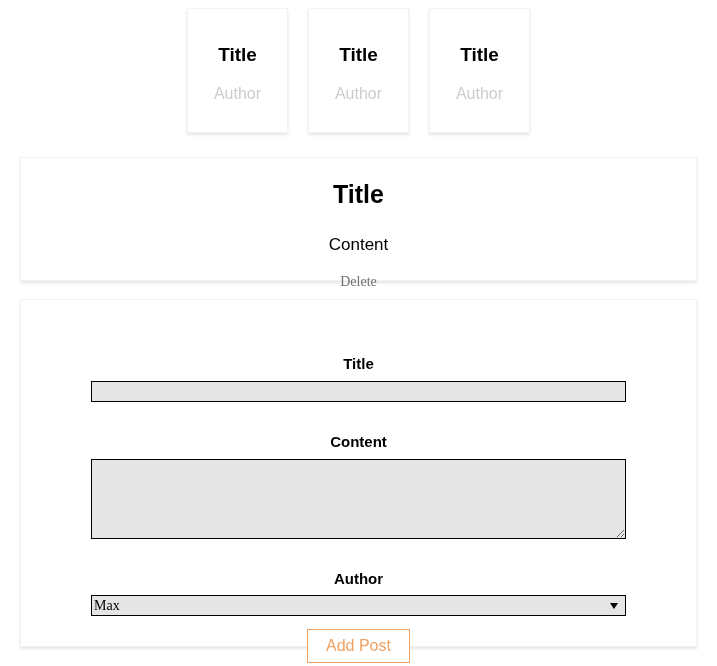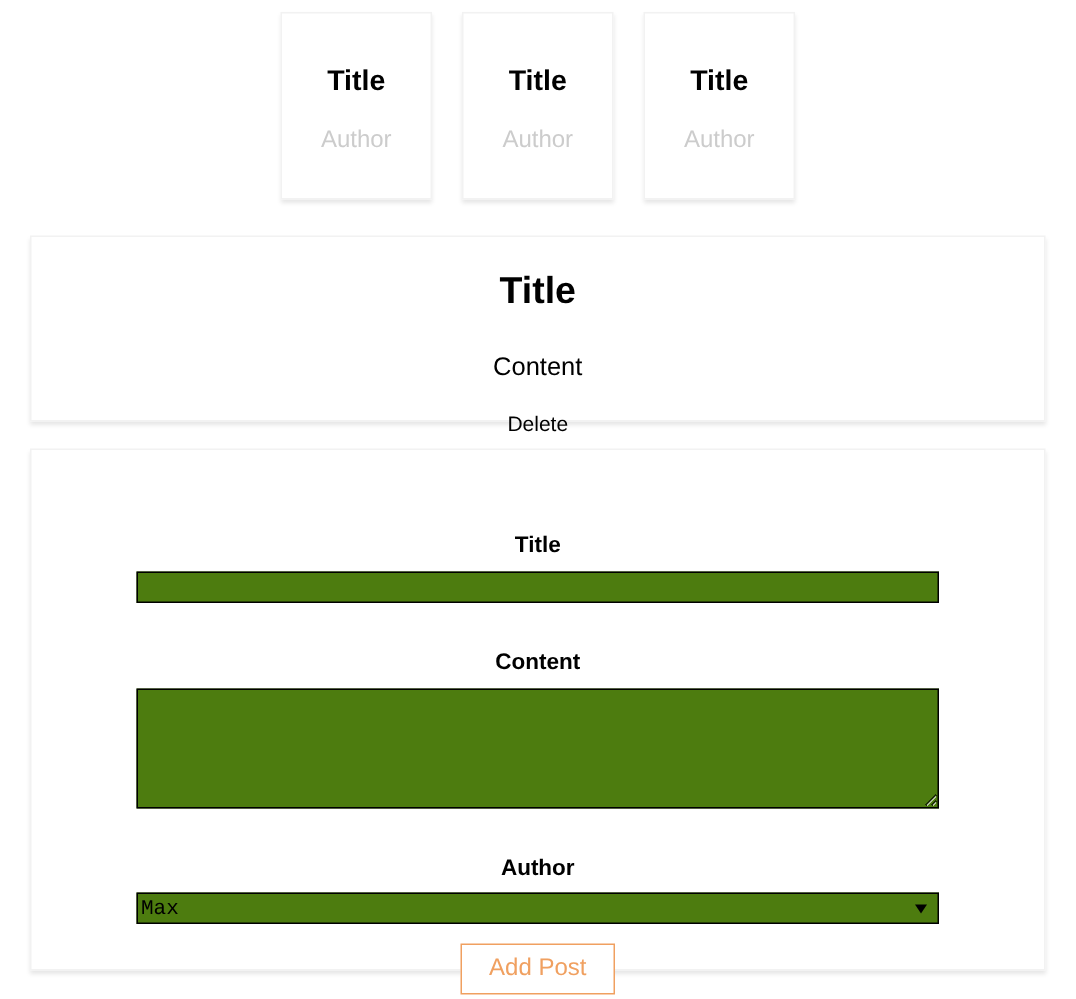--- a/index.html
+++ b/index.html
@@ -77,27 +77,27 @@
     color: #000000;
   }
   .post-content {
     font-size: 17px;
     margin: 29px 0 0 0;
     line-height: 1;
     color: #000000;
   }
   .post-delete {
     font-size: 14px;
-    color: #000000;
+    color: #737373;
     margin: 22px 0 0 0;
     line-height: 1;
     background: none;
     border: none;
     padding: 0;
-    font-family: Liberation Sans, sans-serif;
+    font-family: Liberation Serif, serif;
     cursor: pointer;
   }
 
   
   .form-card {
     margin-top: 18px;
     height: 348px;
     padding-top: 22px;
     box-sizing: border-box;
   }
@@ -122,22 +122,22 @@
   .lbl-author  { margin-top: 32px; }
 
   input.text-field,
   textarea.text-field,
   select.select-field {
     display: block;
     box-sizing: border-box;
     width: 535px;
     margin: 10px auto 0 auto;
     border: 1px solid #000000;
-    background: #4d7c0f;
-    font-family: Liberation Mono, monospace;
+    background: #e5e5e5;
+    font-family: Liberation Serif, serif;
     font-size: 14px;
     color: #000000;
     border-radius: 0;
     outline: none;
   }
   input.text-field {
     height: 21px;
     padding: 1px 3px;
   }
   textarea.text-field {

